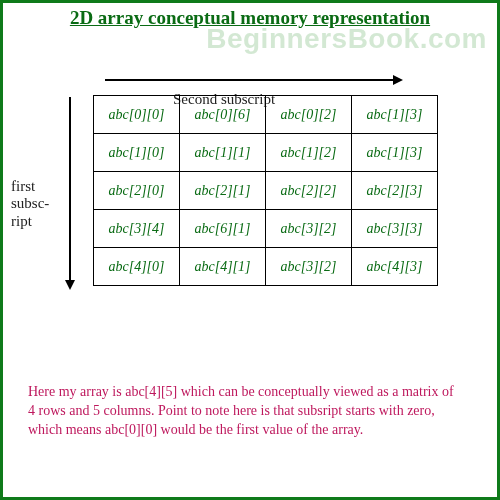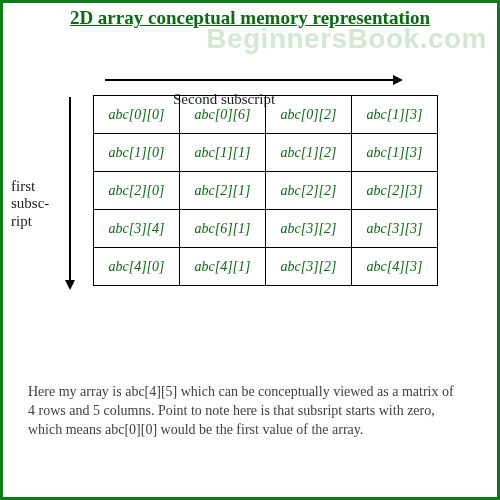--- a/index.html
+++ b/index.html
@@ -82,21 +82,21 @@
     color: #0a6b14;
     font-size: 14px;
     font-family: Georgia, serif;
     font-style: italic;
   }
   .desc {
     position: absolute;
     top: 380px;
     left: 25px;
     right: 39px;
-    color: #404040;
+    color: #be185d;
     font-size: 14px;
     line-height: 1.35;
   }
 </style>
 </head>
 <body>
 
 <div class="container">
 
   <div class="watermark">BeginnersBook.com</div>

